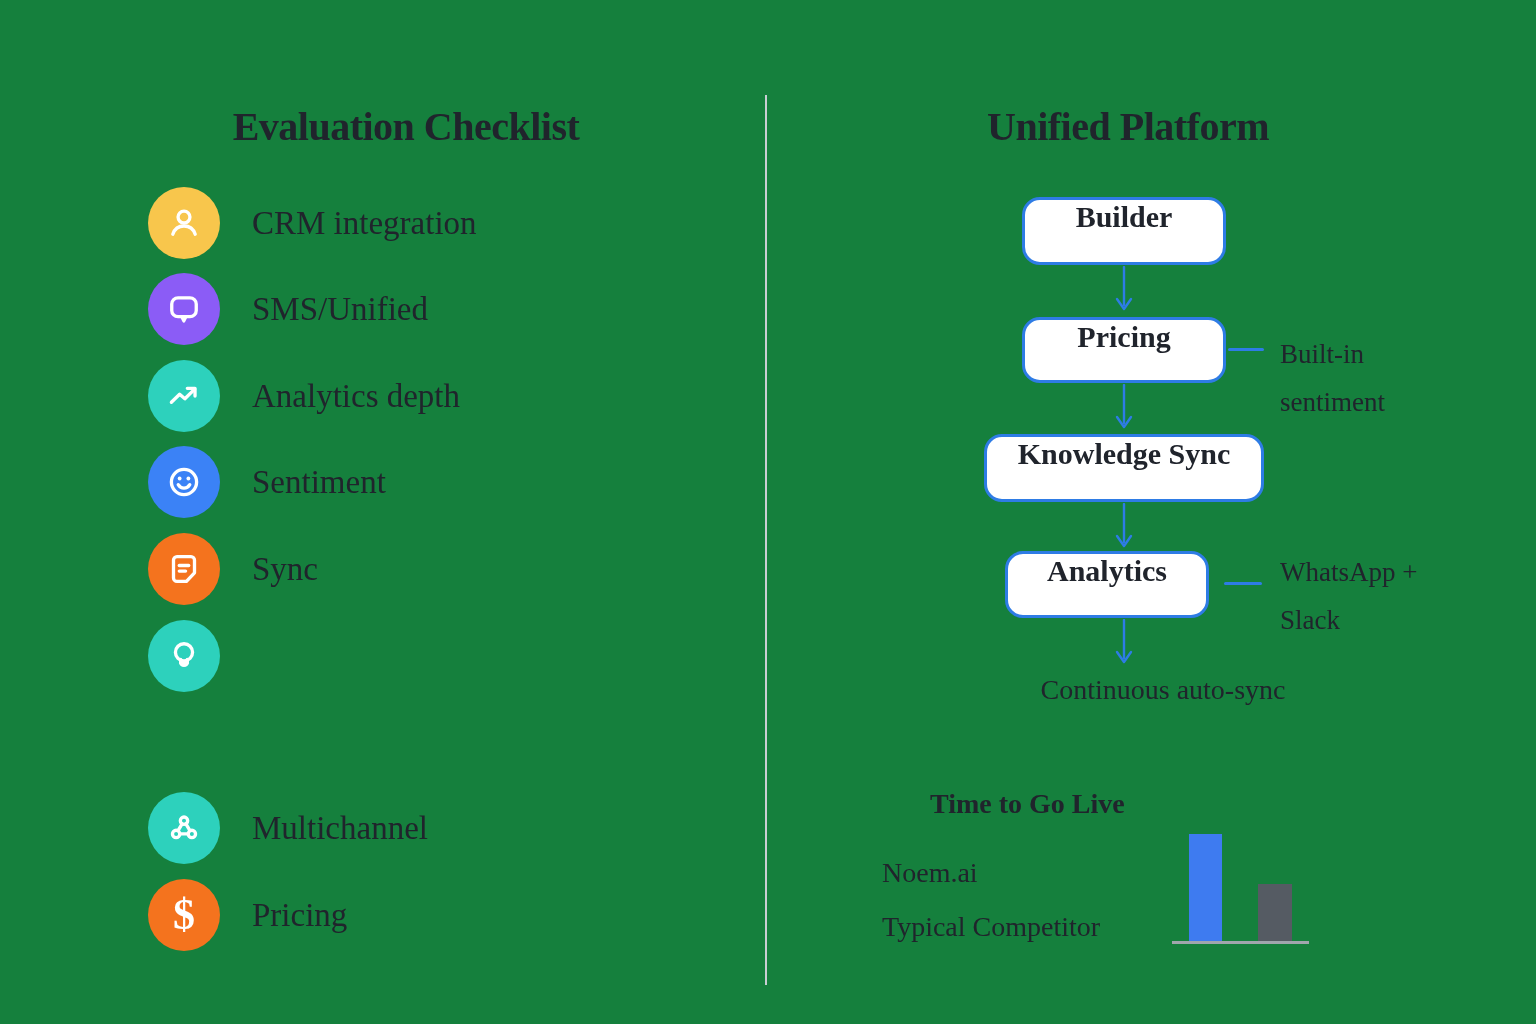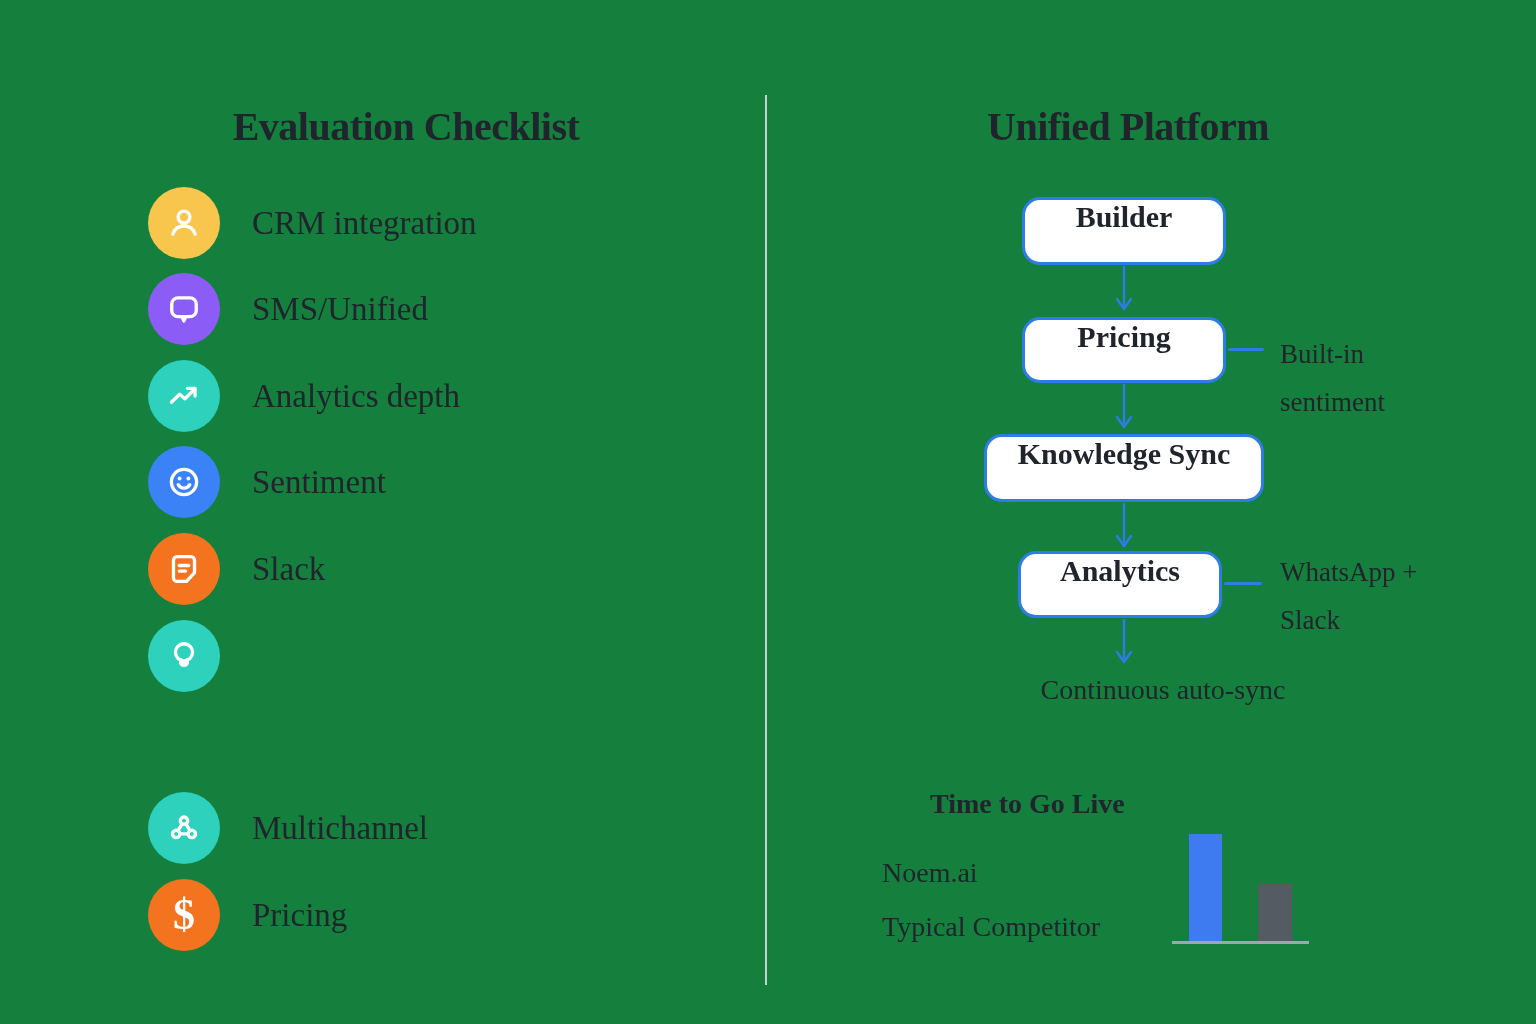--- a/index.html
+++ b/index.html
@@ -116,21 +116,21 @@
     <div class="check-item" style="top:533px">
       <span class="icon-badge" style="background: rgb(244, 115, 30);">
         <svg viewBox="0 0 24 24">
             <g class="icon-stroke">
               <path d="M8 4.9h8a2 2 0 0 1 2 2v7.3l-4.6 4.9H8a2 2 0 0 1-2-2V6.9a2 2 0 0 1 2-2z"></path>
               <path d="M9.3 10h5.4"></path>
               <path d="M9.3 13.2h3.6"></path>
             </g>
           </svg>
       </span>
-      <span class="item-label">Slack</span>
+      <span class="item-label">Sync</span>
     </div>
 
     <div class="check-item" style="top:620px">
       <span class="icon-badge" style="background: rgb(45, 209, 188);">
         <svg viewBox="0 0 24 24">
             <g class="icon-stroke">
               <circle cx="12" cy="9.9" r="4.9"></circle>
               <path d="M10.1 14v1.5a1.9 1.9 0 0 0 3.8 0V14"></path>
               <path d="M10.1 15.9h3.8"></path>
             </g>
@@ -190,21 +190,21 @@
 
     <div class="flow-box" style="left:218px;top:434px;width:280px;height:68px">
       <span>Knowledge Sync</span>
     </div>
 
     <svg class="flow-arrow" style="left:346px;top:503px" viewBox="0 0 24 46">
         <path d="M12 1v38"></path>
         <path d="M5 33l7 10 7-10"></path>
       </svg>
 
-    <div class="flow-box" style="left:252px;top:551px;width:204px;height:67px">
+    <div class="flow-box" style="left:239px;top:551px;width:204px;height:67px">
       <span>Analytics</span>
     </div>
     <div class="connector" style="left:458px;top:582px;width:38px"></div>
     <div class="annotation" style="left:514px;top:548px">WhatsApp + Slack</div>
 
     <svg class="flow-arrow" style="left:346px;top:619px" viewBox="0 0 24 46">
         <path d="M12 1v38"></path>
         <path d="M5 33l7 10 7-10"></path>
       </svg>
 

